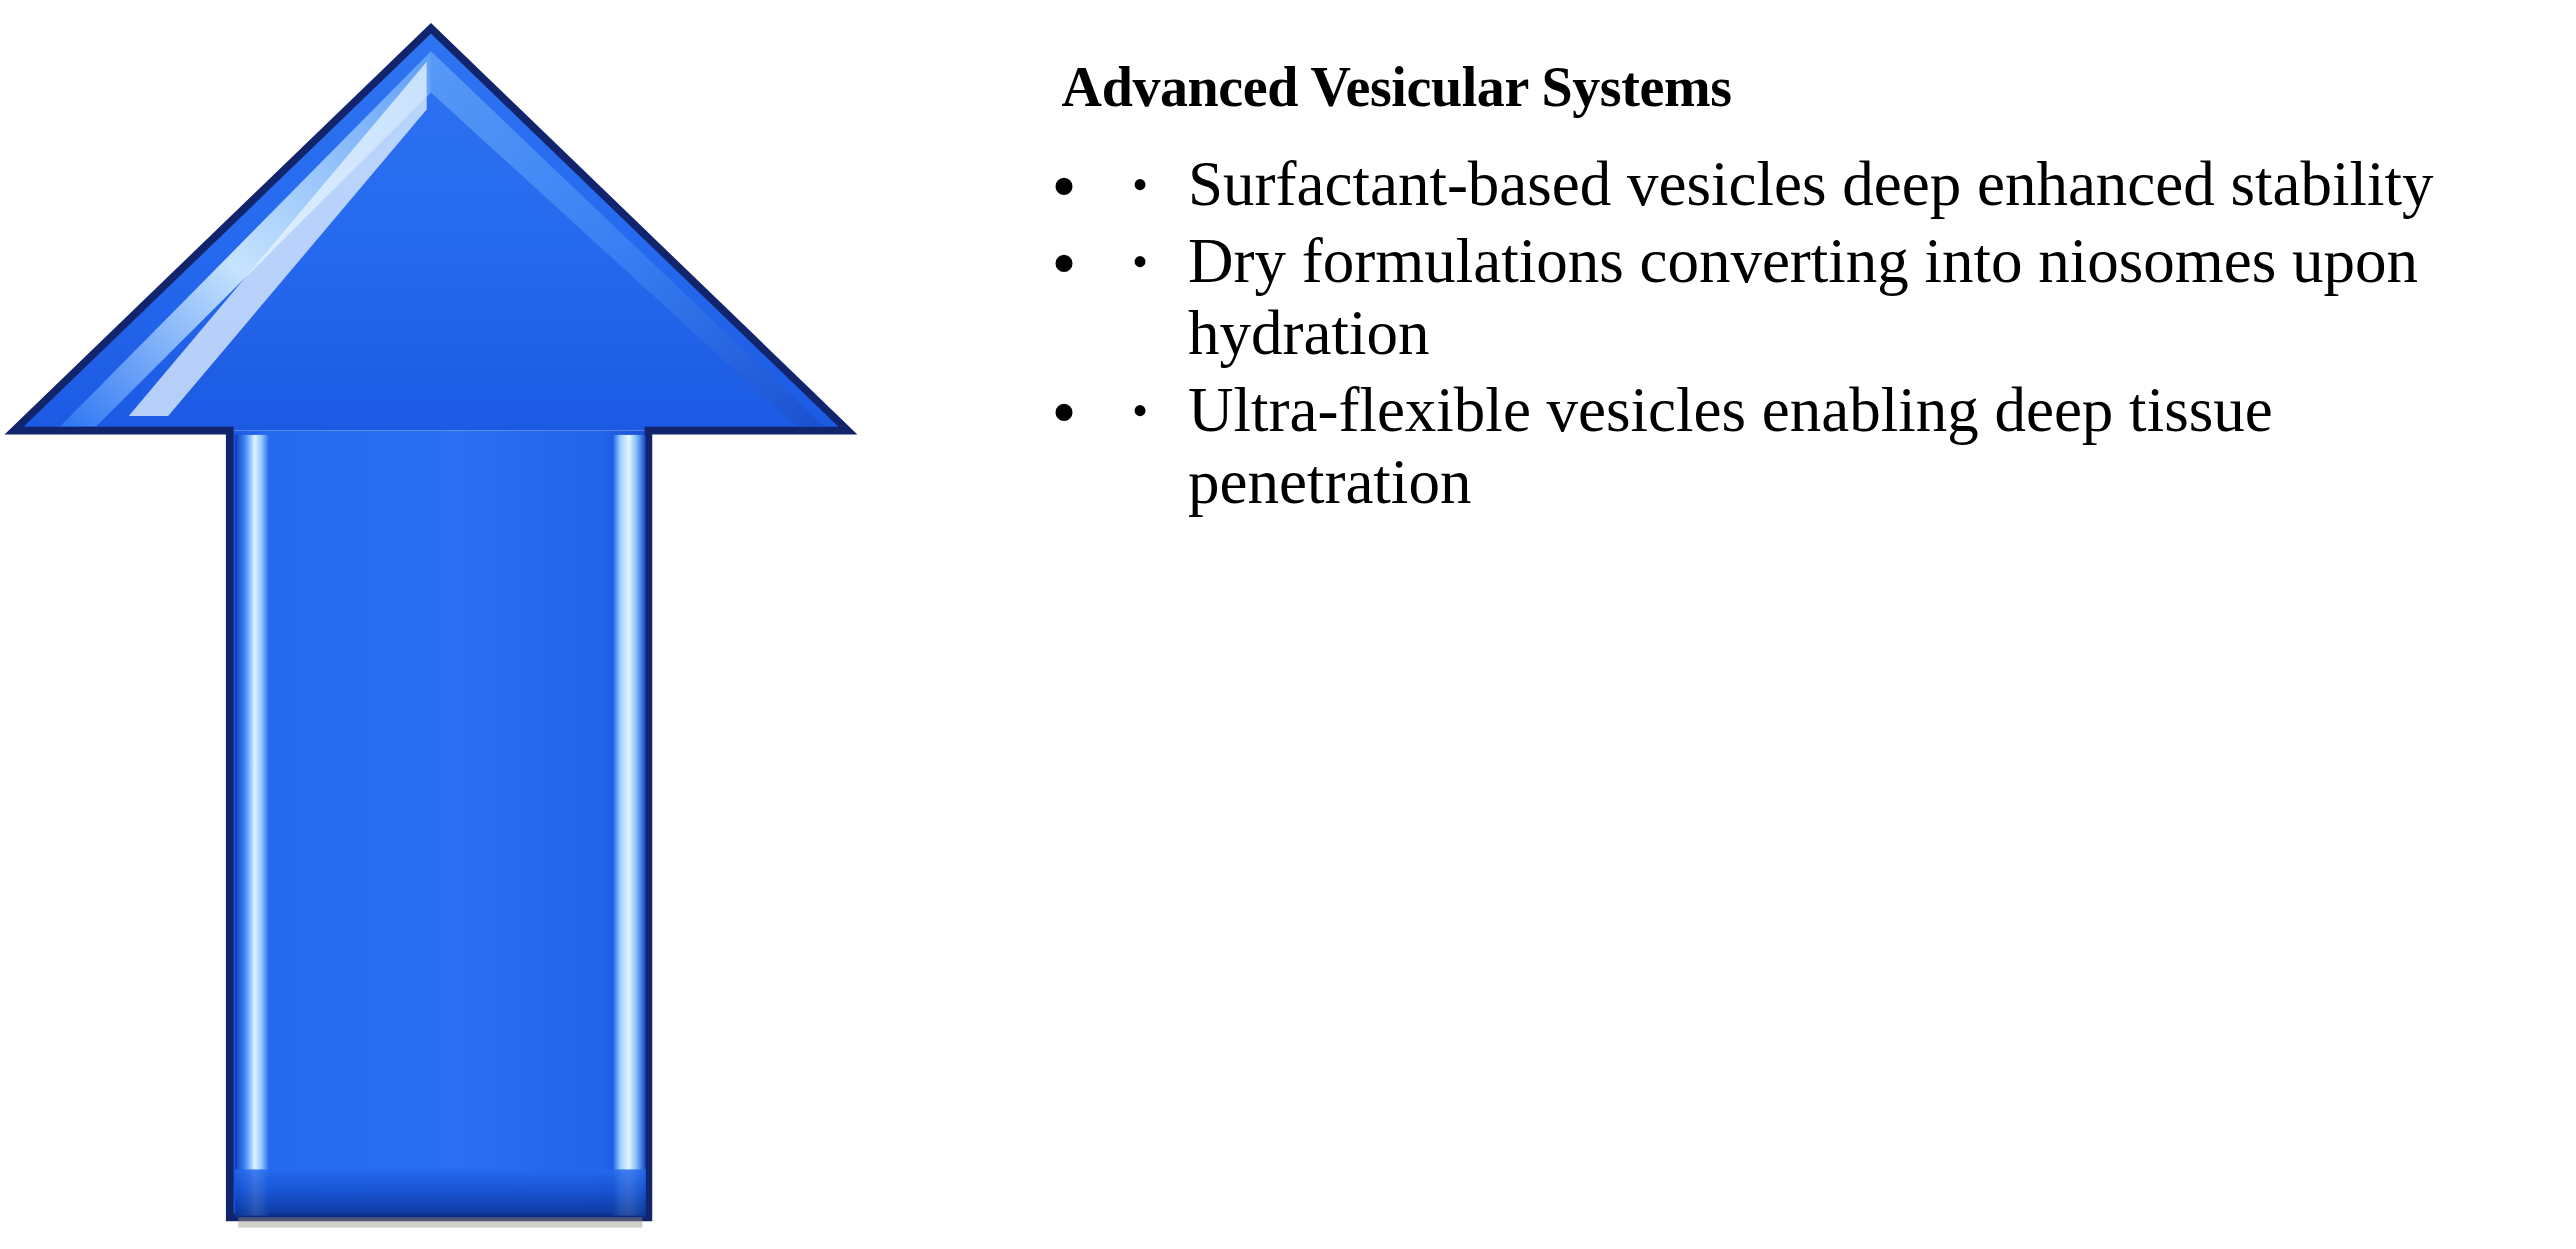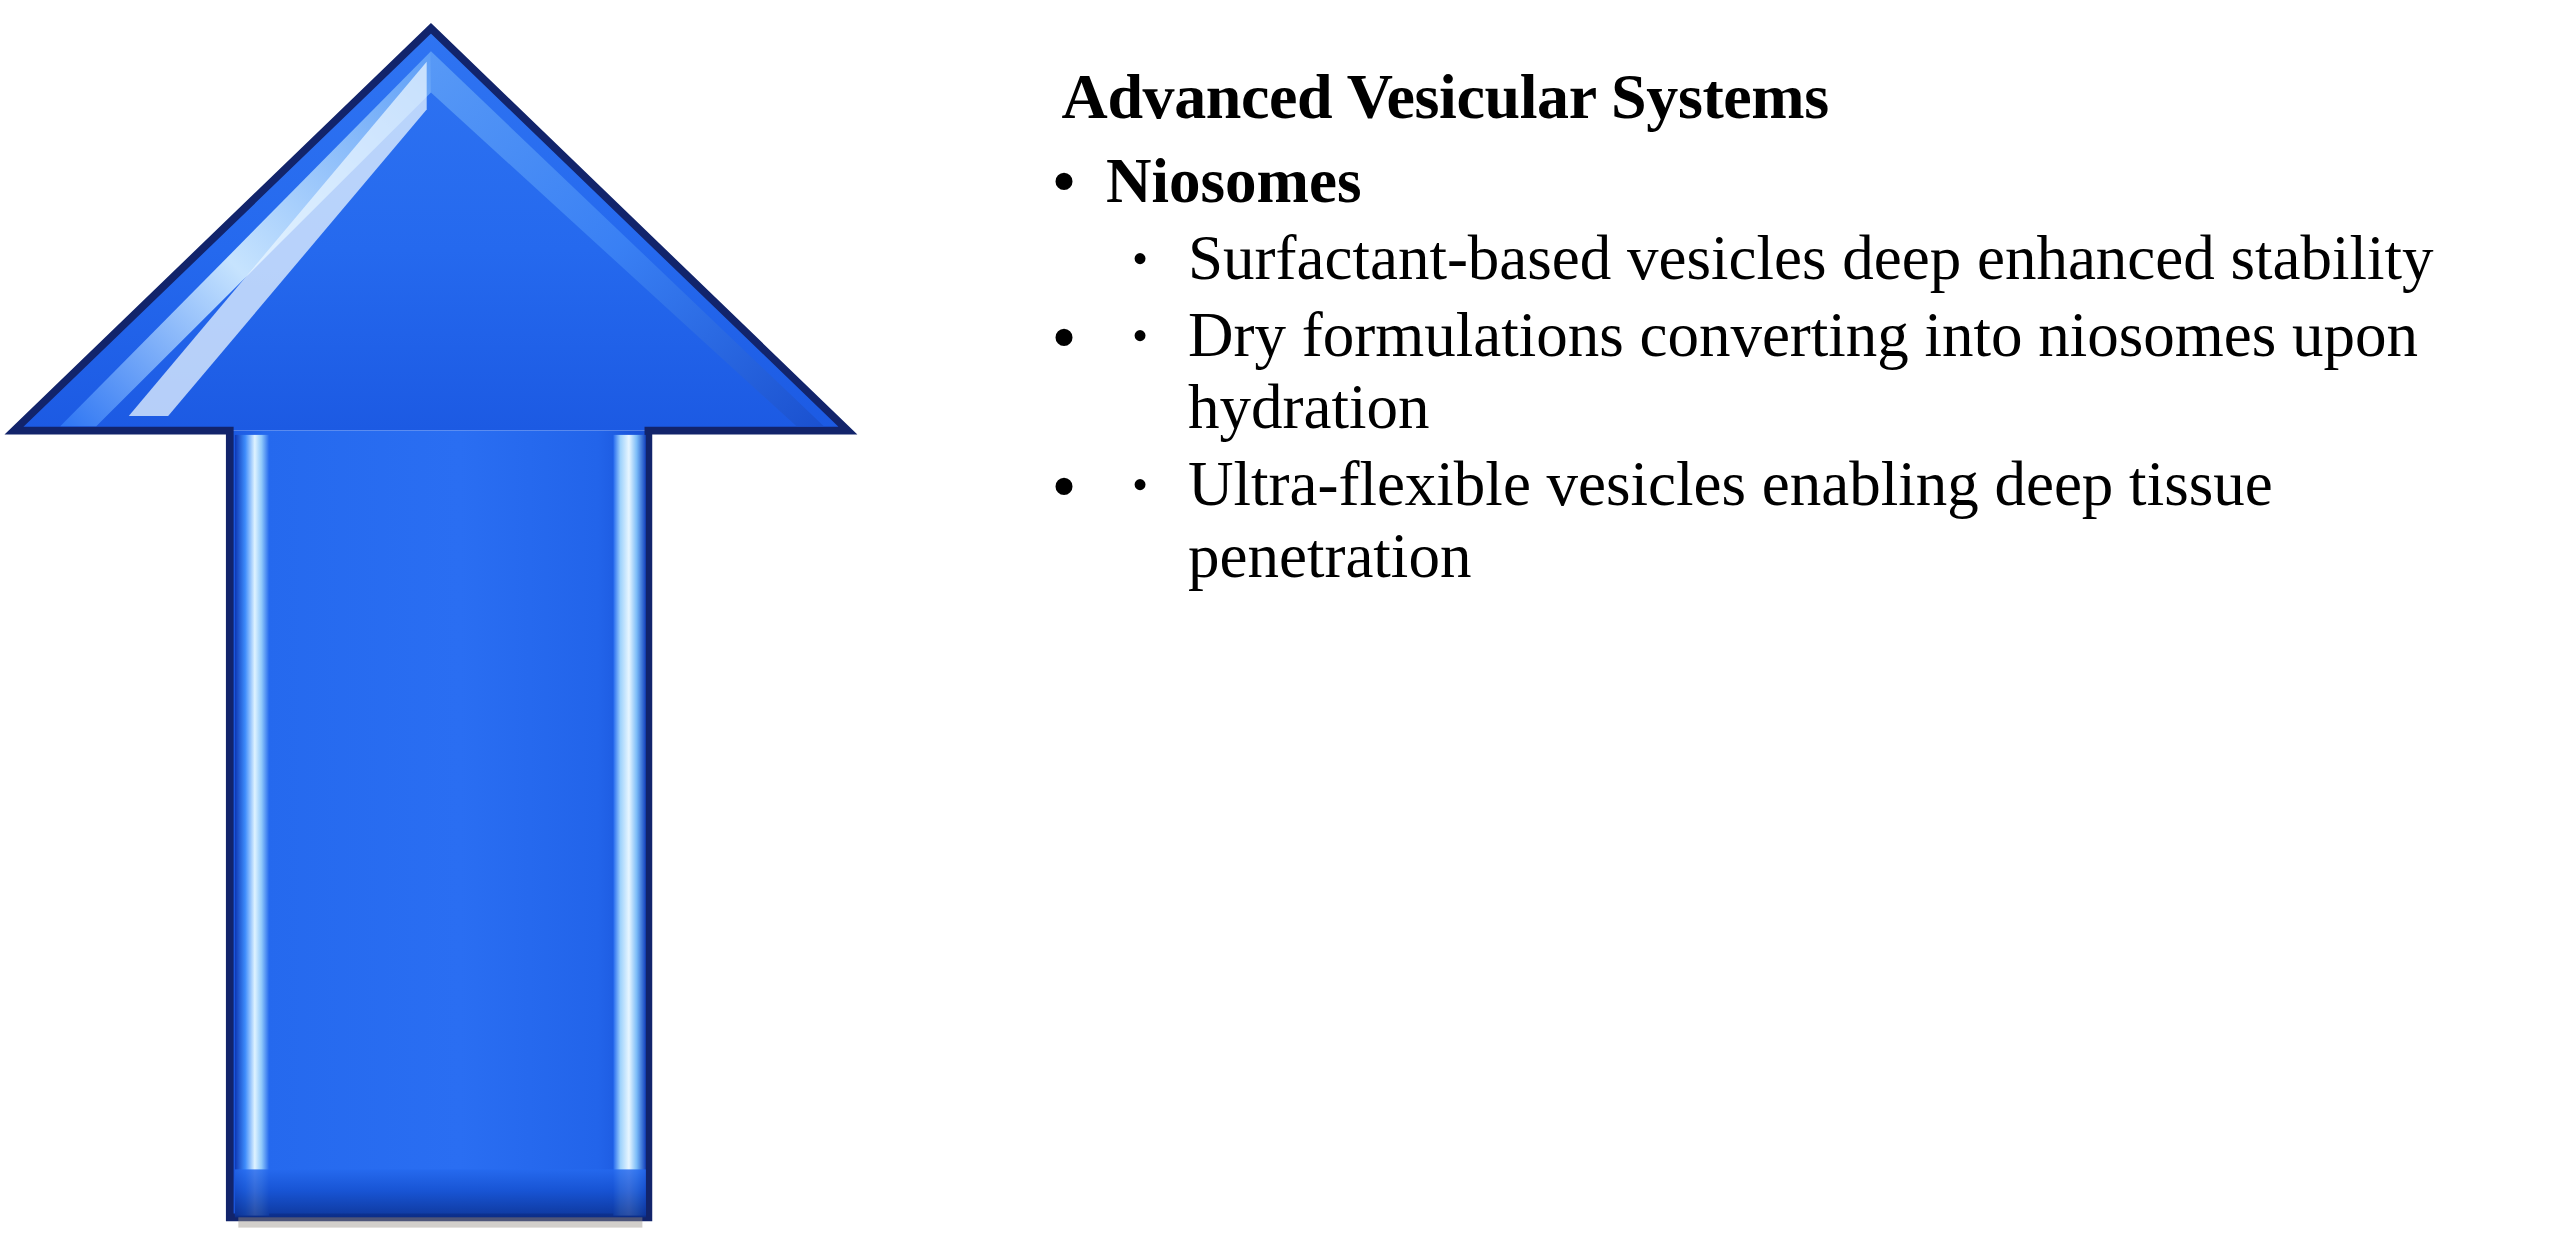--- a/index.html
+++ b/index.html
@@ -40,21 +40,21 @@
     left: 1053px;
     top: 0px;
     width: 1523px;
     height: 1249px;
   }
 
   #page-title {
     position: absolute;
     left: 8.6px;
     top: 19px;
-    font-size: 64px;
+    font-size: 56px;
     font-weight: bold;
     letter-spacing: -0.4px;
     line-height: 1.08;
     white-space: nowrap;
   }
 
   #bullet-list {
     position: absolute;
     left: 0px;
     top: 144px;
@@ -190,21 +190,20 @@
 
   <div id="content-column">
 
     <h1 id="page-title">Advanced Vesicular Systems</h1>
 
     <div id="bullet-list">
 
       <div class="bullet-group">
         <div class="level1-row">
           <span class="bullet-mark">•</span>
-          <span>Niosomes</span>
         </div>
         <div class="level2-row">
           <span class="bullet-mark">•</span>
           <span class="sub-text">Surfactant-based vesicles deep enhanced stability</span>
         </div>
       </div>
 
       <div class="bullet-group">
         <div class="level1-row">
           <span class="bullet-mark">•</span>

